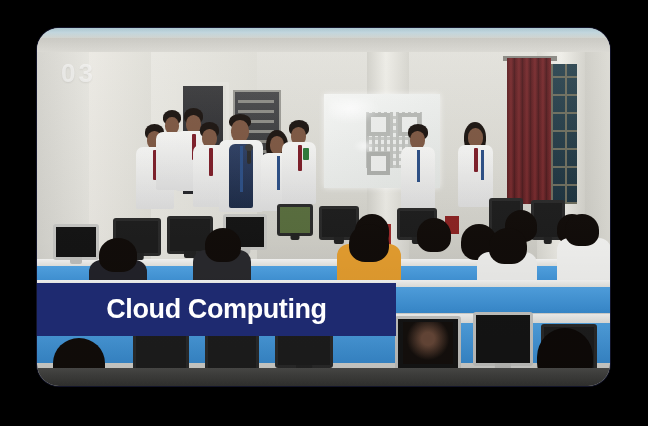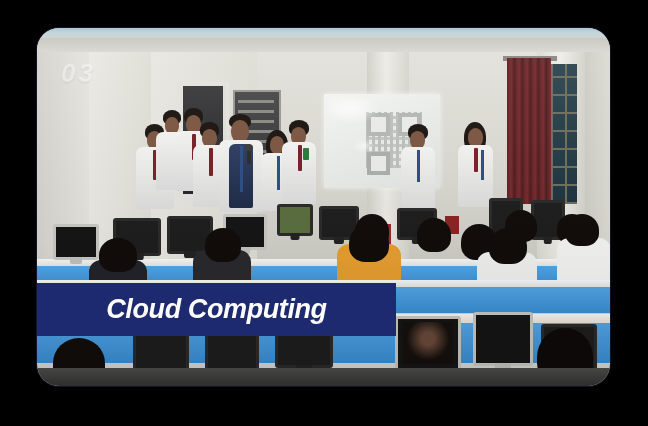--- a/index.html
+++ b/index.html
@@ -38,21 +38,20 @@
   .photo-card {
     position: absolute;
     left: 37px;
     top: 28px;
     width: 573px;
     height: 358px;
     border-radius: 22px;
     overflow: hidden;
     background: #d8d8d4;
     box-shadow: 0 0 0 1px rgba(40,45,90,0.45);
-    font-style: italic;
   }
 
   
   .scene {
     position: absolute;
     inset: 0;
     overflow: hidden;
   }
 
   

